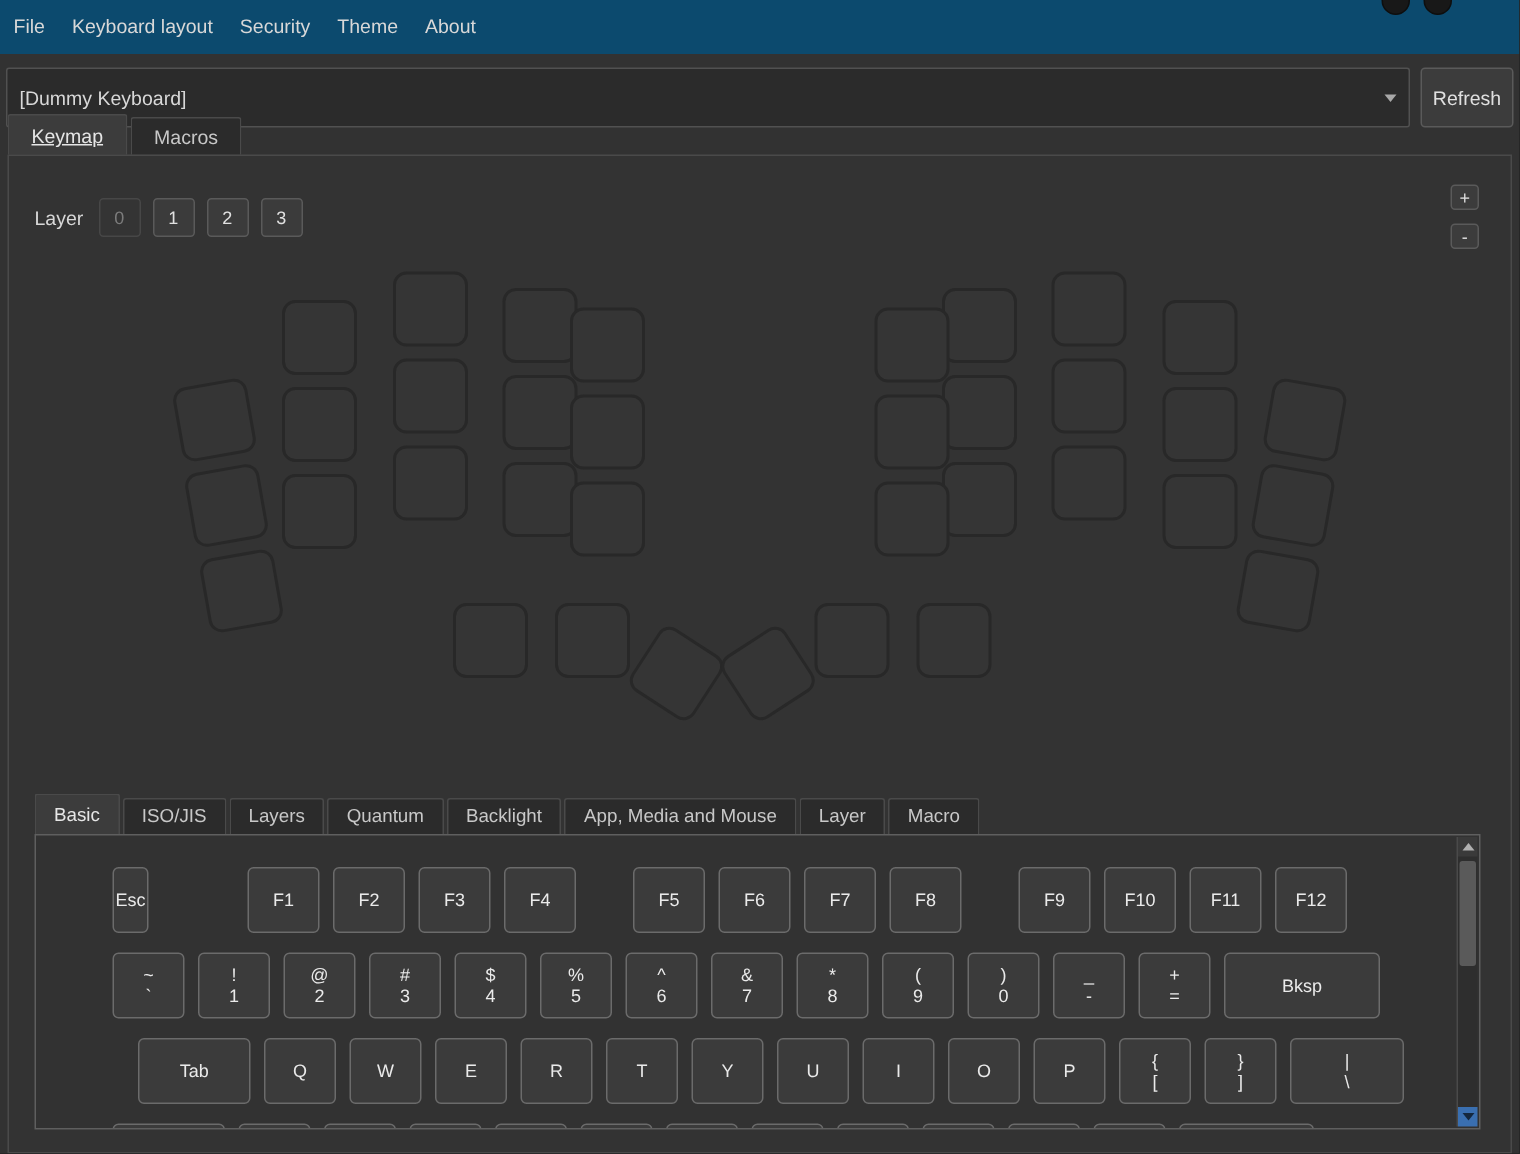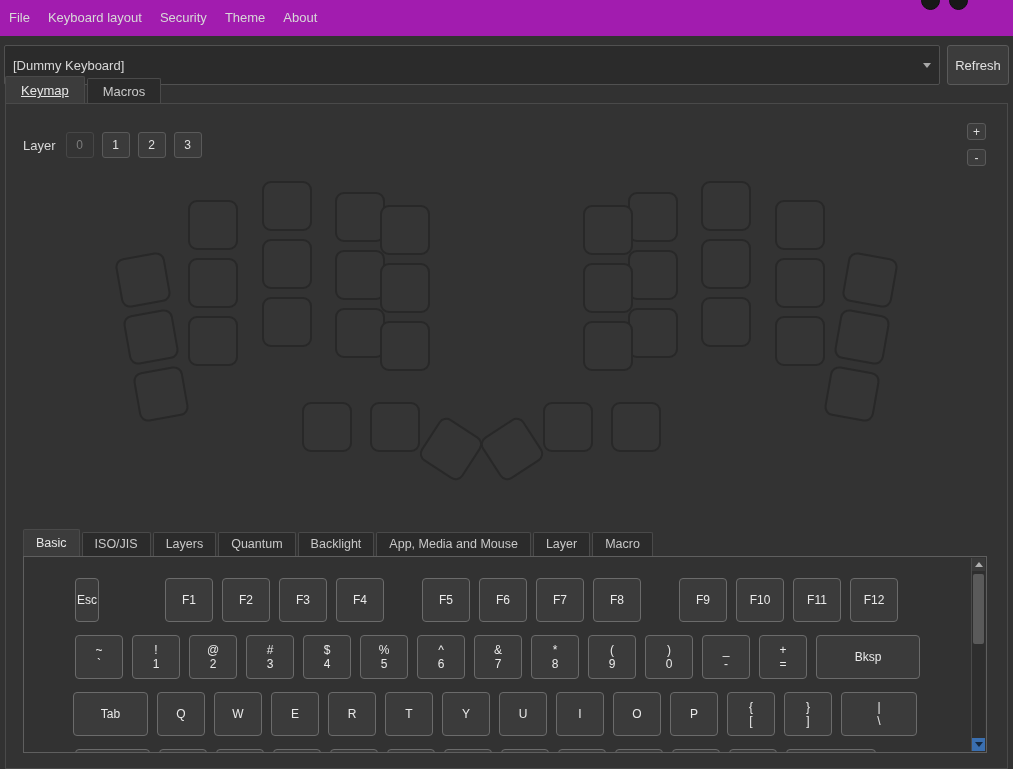--- a/index.html
+++ b/index.html
@@ -6,21 +6,21 @@
   .window{
     position:relative;width:1013px;height:769px;background:#323232;
     font-family:"Liberation Sans",sans-serif;font-size:13px;color:#d8d8d8;
     overflow:hidden;
   }
   
   .wdot{position:absolute;top:-9px;width:17px;height:17px;border-radius:50%;background:#181818;border:1px solid #0e0e0e;}
   .wdot.d1{left:921px;} .wdot.d2{left:949px;}
 
   
-  .menubar{height:36px;display:flex;align-items:center;background:#a21caf;padding-left:0;}
+  .menubar{height:36px;display:flex;align-items:center;background:#0c4a6e;padding-left:0;}
   .menu-item{padding:0 9px;line-height:36px;cursor:default;}
 
   
   .device-row{position:absolute;top:45px;left:4px;right:4px;height:40px;display:flex;gap:7px;}
   .combo{flex:1;background:#2b2b2b;border:1px solid #515151;border-radius:2px;display:flex;align-items:center;padding:0 8px;box-sizing:border-box;}
   .combo-value{flex:1;overflow:hidden;white-space:nowrap;}
   .combo-arrow{width:0;height:0;border-left:4px solid transparent;border-right:4px solid transparent;border-top:5px solid #a8a8a8;margin-left:6px;}
   .btn{background:#3c3c3c;border:1px solid #5a5a5a;border-radius:3px;color:#e0e0e0;display:flex;align-items:center;justify-content:center;box-sizing:border-box;}
   .refresh{width:62px;}
 
@@ -160,21 +160,21 @@
 9</div>
             <div class="kkey" style="width: 48px; margin-left: 9px;">)
 0</div>
             <div class="kkey" style="width: 48px; margin-left: 9px;">_
 -</div>
             <div class="kkey" style="width: 48px; margin-left: 9px;">+
 =</div>
             <div class="kkey" style="width: 104px; margin-left: 9px;">Bksp</div>
           </div>
           <div class="krow">
-            <div class="kkey" style="width: 75px; margin-left: 7px;">Tab</div>
+            <div class="kkey" style="width: 75px; margin-left: 26px;">Tab</div>
             <div class="kkey" style="width: 48px; margin-left: 9px;">Q</div>
             <div class="kkey" style="width: 48px; margin-left: 9px;">W</div>
             <div class="kkey" style="width: 48px; margin-left: 9px;">E</div>
             <div class="kkey" style="width: 48px; margin-left: 9px;">R</div>
             <div class="kkey" style="width: 48px; margin-left: 9px;">T</div>
             <div class="kkey" style="width: 48px; margin-left: 9px;">Y</div>
             <div class="kkey" style="width: 48px; margin-left: 9px;">U</div>
             <div class="kkey" style="width: 48px; margin-left: 9px;">I</div>
             <div class="kkey" style="width: 48px; margin-left: 9px;">O</div>
             <div class="kkey" style="width: 48px; margin-left: 9px;">P</div>

